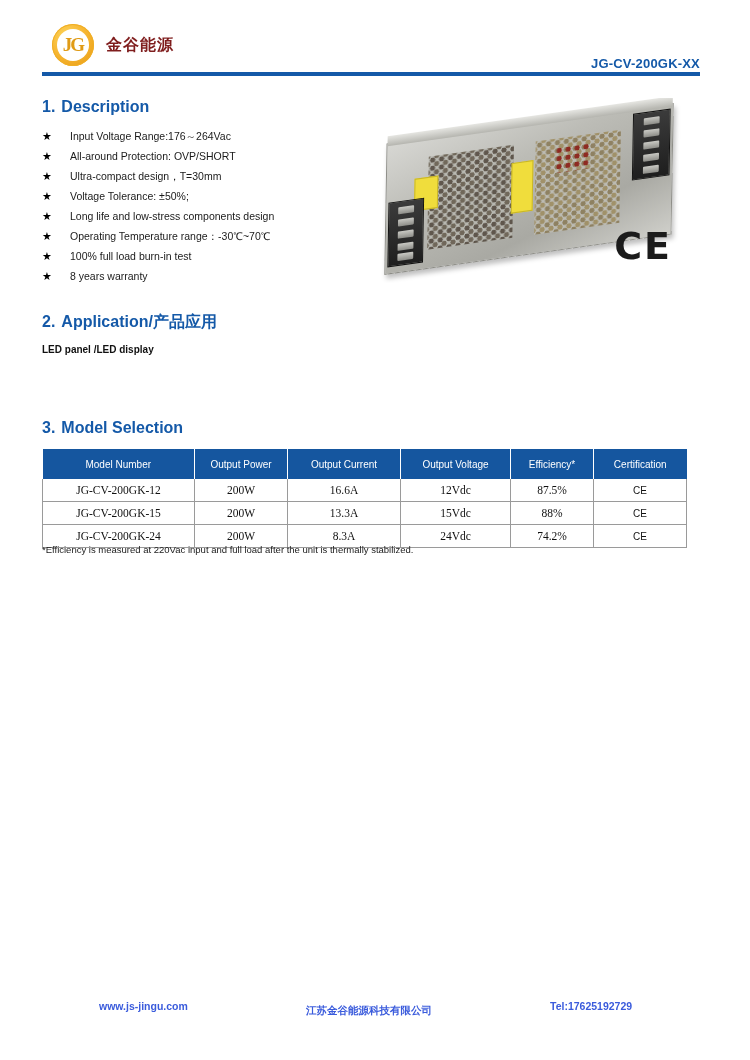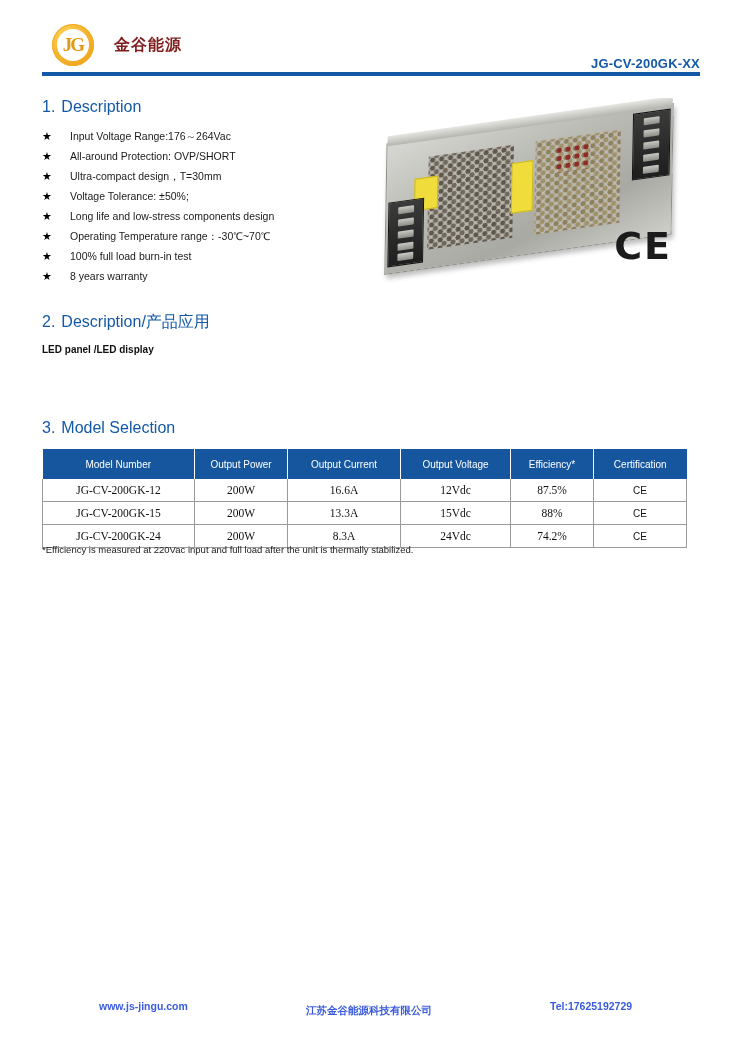--- a/index.html
+++ b/index.html
@@ -23,21 +23,21 @@
     left: 0; top: 0;
     width: 750px;
     height: 82px;
   }
   .logo-block {
     position: absolute;
     left: 52px;
     top: 24px;
     display: flex;
     align-items: center;
-    gap: 20px;
+    gap: 12px;
   }
   .logo-mark {
     width: 42px;
     height: 42px;
     border-radius: 50%;
     background: radial-gradient(circle at 35% 30%, #fdd55c 0%, #f7b733 45%, #e79a12 100%);
     position: relative;
     box-shadow: inset 0 0 0 1px #f0ae24;
   }
   .logo-mark::before {
@@ -84,21 +84,21 @@
     top: 72px;
     width: 658px;
     height: 4px;
     background: #1459a8;
   }
 
   
   .section-heading {
     position: absolute;
     font-size: 16px;
-    font-weight: normal;
+    font-weight: bold;
     color: #1459a8;
     white-space: nowrap;
   }
   .section-heading .num { margin-right: 6px; }
 
   
   .bullet-list {
     position: absolute;
     left: 42px;
     top: 126px;
@@ -350,21 +350,21 @@
       <div class="screw" style="top:17px"></div>
       <div class="screw" style="top:29px"></div>
       <div class="screw" style="top:41px"></div>
       <div class="screw" style="top:53px"></div>
     </div>
   </div>
   <div class="ce-mark">CE</div>
 </div>
 
 <div class="section-heading" style="left:42px; top:312px;">
-  <span class="num">2.</span><span>Description/产品应用</span>
+  <span class="num">2.</span><span>Application/产品应用</span>
 </div>
 <div class="app-text">LED panel /LED display</div>
 
 <div class="section-heading" style="left:42px; top:419px;">
   <span class="num">3.</span><span>Model Selection</span>
 </div>
 
 <table class="model-table">
   <colgroup>
     <col style="width:152px">

